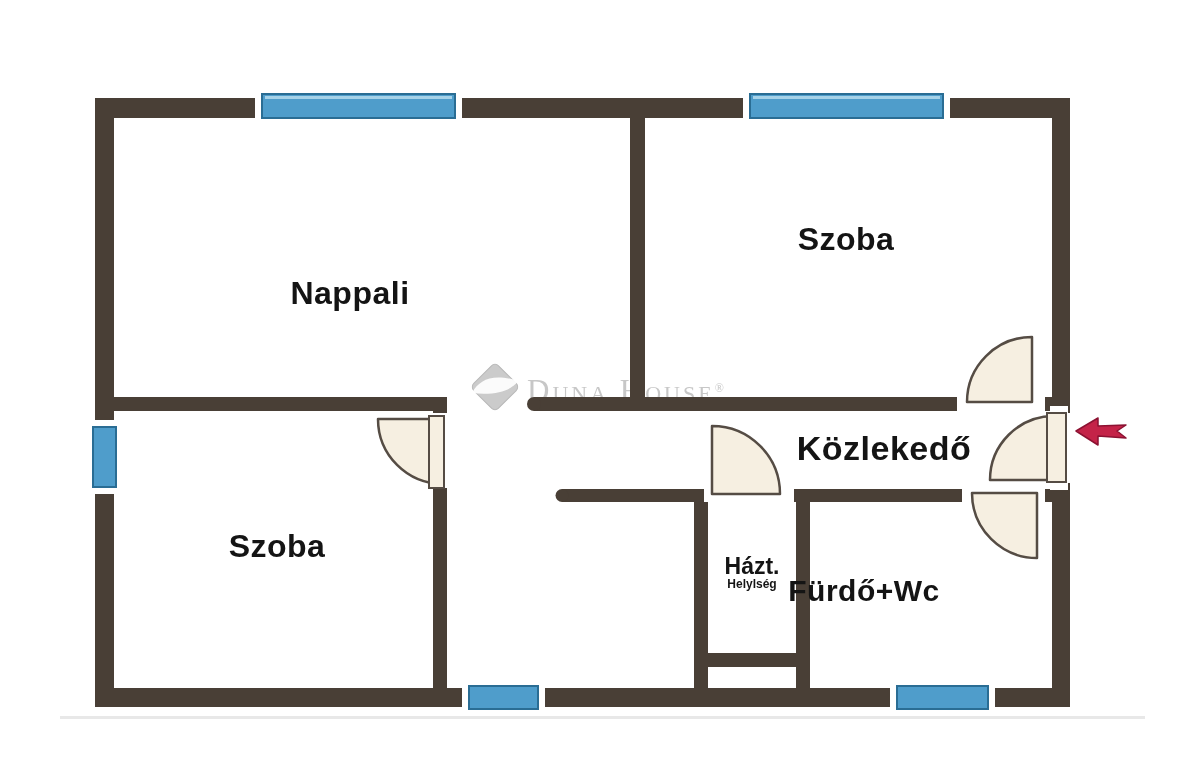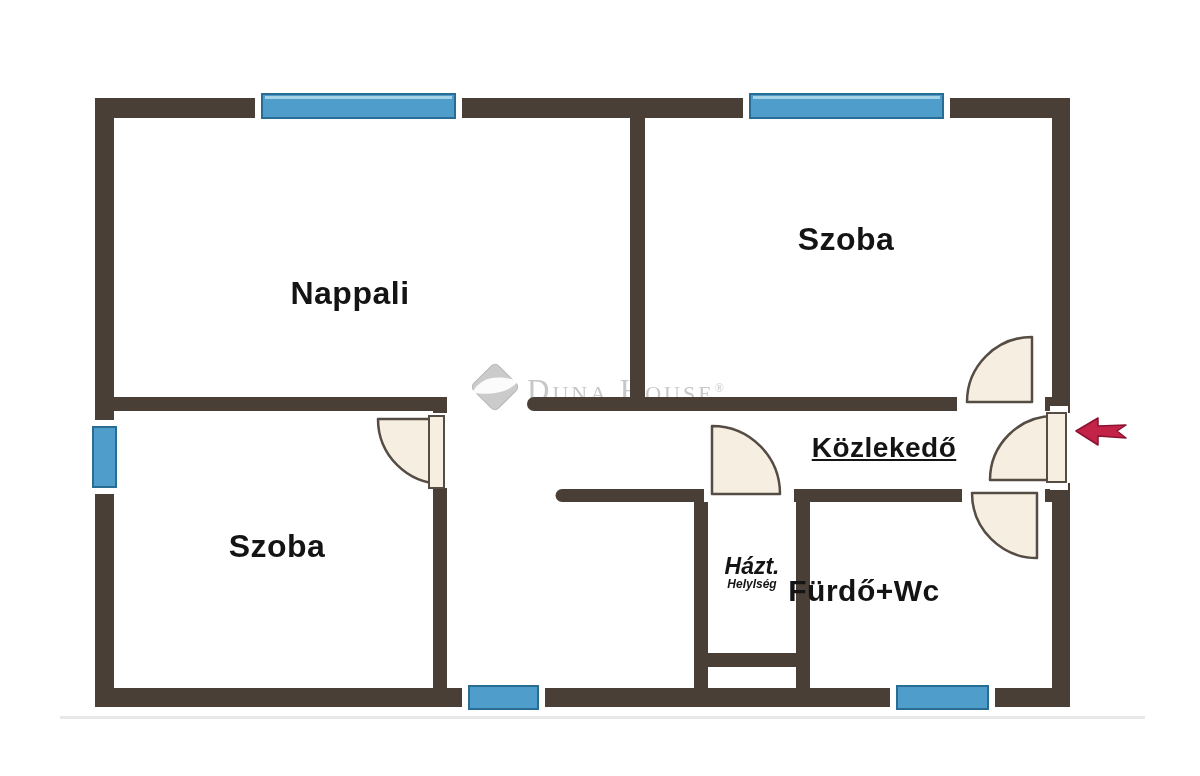--- a/index.html
+++ b/index.html
@@ -24,21 +24,21 @@
   .wave{fill:#ffffff;opacity:.92;}
   .faint{fill:var(--faint-line,#e8e8e8);}
 
   .room-label{
     position:absolute;z-index:3;
     transform:translate(-50%,-50%);
     color:var(--label,#141414);
     font-weight:700;white-space:nowrap;
     letter-spacing:.5px;
   }
-  .fs32{font-size:32px;} .fs30{font-size:30px;} .fs28{font-size:28px;text-decoration:underline;}
+  .fs32{font-size:32px;} .fs30{font-size:30px;} .fs28{font-size:34px;}
   .fs23{font-size:23px;} .fs16{font-size:12px;}
   .hazt-block{
     position:absolute;z-index:3;transform:translate(-50%,-50%);
     display:flex;flex-direction:column;align-items:center;line-height:1.0;
     color:var(--label,#141414);font-weight:700;white-space:nowrap;
   }
   #brand{
     position:absolute;z-index:1;
     left:527px;top:373px;
     font-family:"Liberation Serif", serif;
@@ -155,21 +155,21 @@
     <rect class="faint" x="60" y="716" width="1085" height="3"></rect>
   </svg>
 
   <div class="room-label fs32" style="left:350px;top:246px;margin-top:47px;">Nappali</div>
 
   <div class="room-label fs32" style="left:846px;top:239px;">Szoba</div>
 
   <div class="room-label fs32" style="left:277px;top:546px;">Szoba</div>
 
 
-  <div class="hazt-block" style="left:752px;top:572px;font-style:italic;">
+  <div class="hazt-block" style="left:752px;top:572px;">
     <span class="fs23">Házt.</span>
     <span class="fs16">Helylség</span>
   </div>
 
   <div class="room-label fs30" style="left:864px;top:591px;">Fürdő+Wc</div>
 
   <div class="room-label fs28" style="left:884px;top:448px;">Közlekedő</div>
 
 </div>
 

